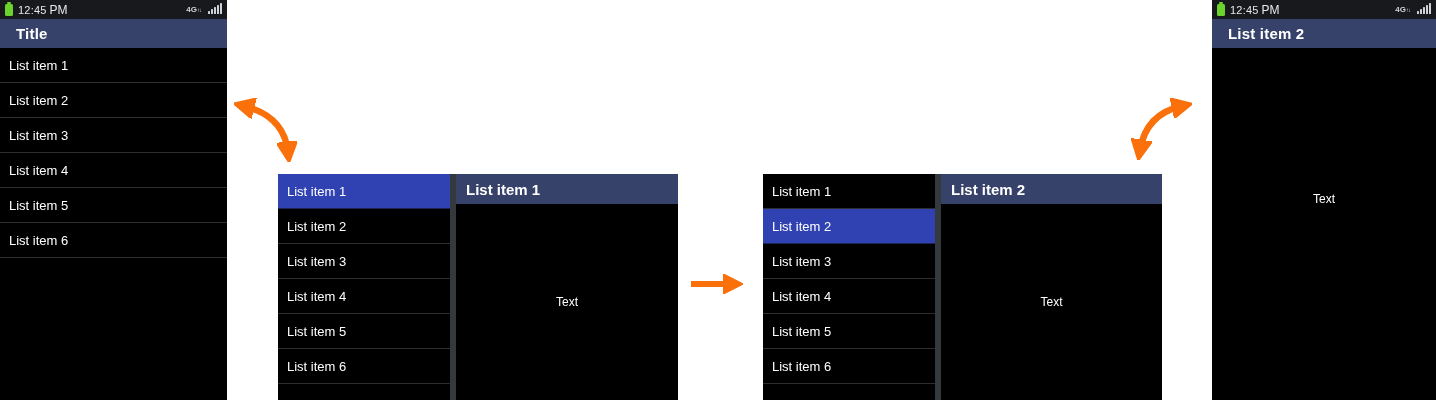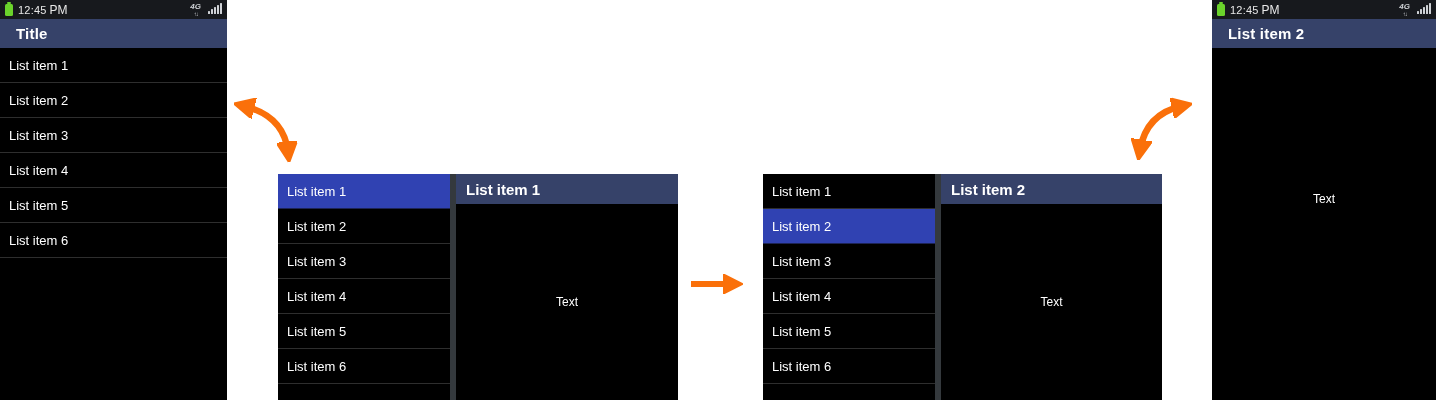--- a/index.html
+++ b/index.html
@@ -14,21 +14,21 @@
   .phone{position:absolute;top:0;height:400px;background:var(--screen-bg);color:var(--text-primary);}
   .phone-left{left:0;width:227px;}
   .phone-right{left:1212px;width:224px;}
 
   .statusbar{height:19px;background:var(--statusbar-bg);display:flex;align-items:center;padding:0 5px;font-size:11px;color:#e8e8e8;}
   .battery{width:8px;height:12px;background:var(--battery);border-radius:1.5px;position:relative;margin:1px 5px 0 0;flex:none;}
   .battery::before{content:"";position:absolute;top:-2px;left:2px;width:4px;height:2px;background:var(--battery);border-radius:1px;}
   .time{letter-spacing:.2px;}
   .meridiem{font-size:12px;}
   .status-spacer{flex:1;}
-  .net{display:flex;flex-direction:column;align-items:center;line-height:1;margin-right:7px;color:#cfd2d6;font-style:italic;}
+  .net{display:flex;flex-direction:row;align-items:center;line-height:1;margin-right:7px;color:#cfd2d6;}
   .net-label{font-size:8px;font-weight:bold;}
   .net-arrows{font-size:6px;letter-spacing:-1px;}
   .signal{display:flex;align-items:flex-end;gap:1px;height:11px;padding-bottom:1px;}
   .signal i{display:block;width:2px;background:#cfd2d6;border-radius:.5px;}
   .signal i:nth-child(1){height:3px}.signal i:nth-child(2){height:5px}
   .signal i:nth-child(3){height:7px}.signal i:nth-child(4){height:9px}.signal i:nth-child(5){height:11px}
 
   .app-header{height:29px;background:var(--header-bg);display:flex;align-items:center;padding-left:16px;font-size:15px;font-weight:600;letter-spacing:.2px;}
   .row{height:35px;display:flex;align-items:center;padding-left:9px;font-size:13px;border-bottom:1px solid var(--row-separator);background:var(--screen-bg);}
   .row.selected{background:var(--selected-bg);border-bottom-color:#1d2454;}

